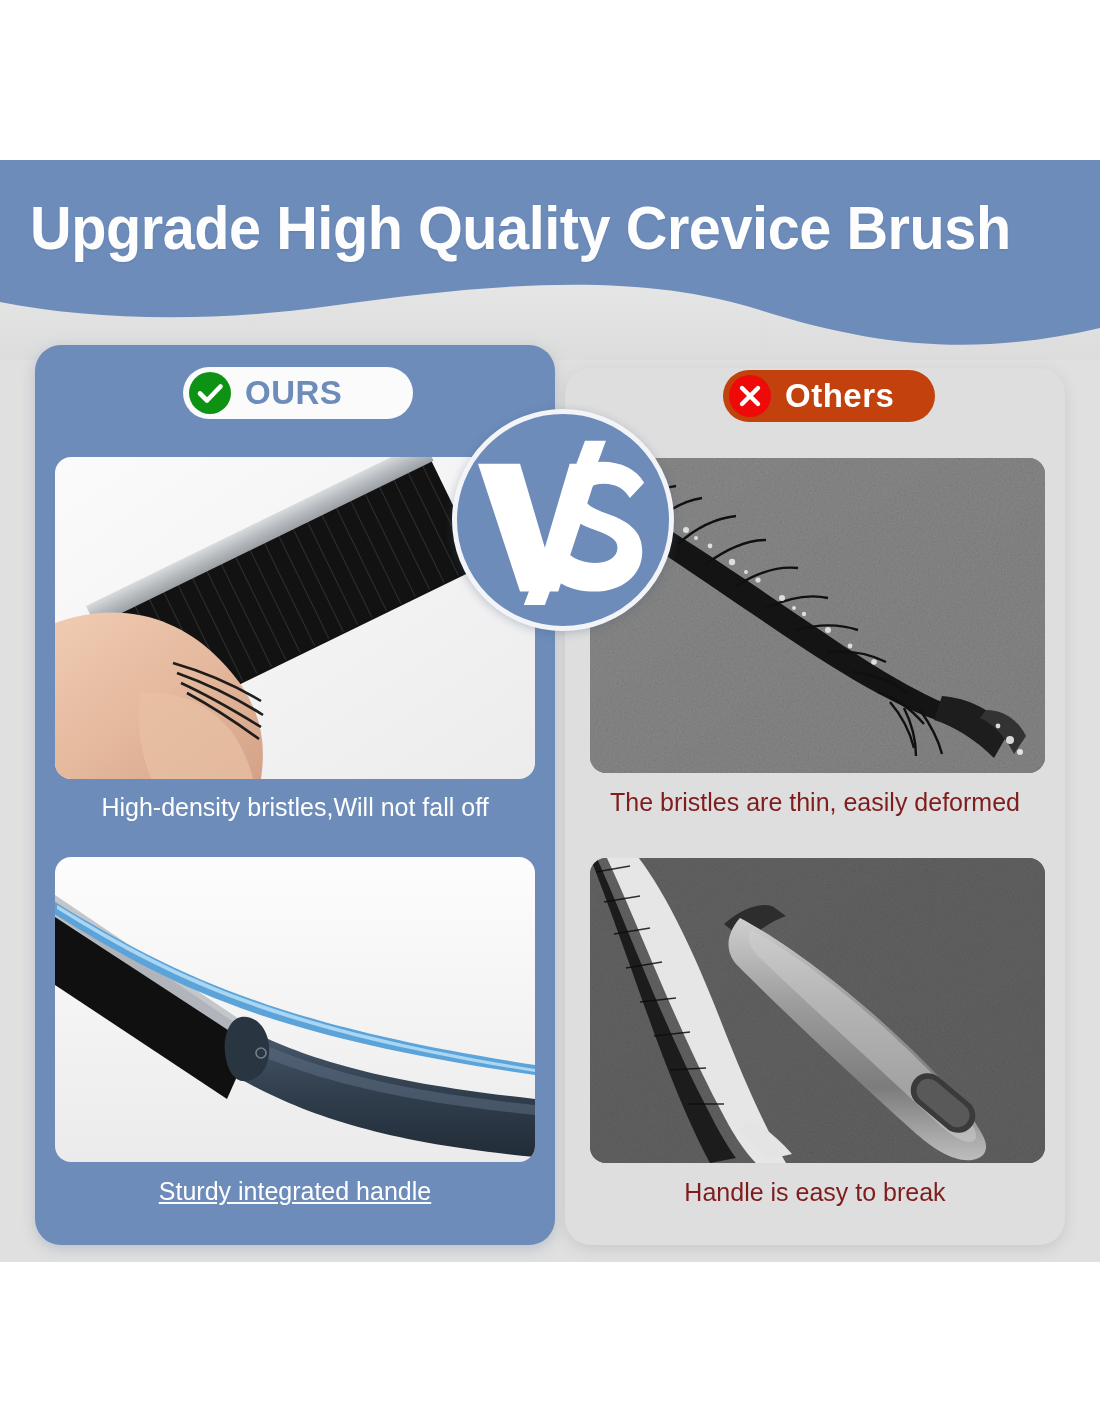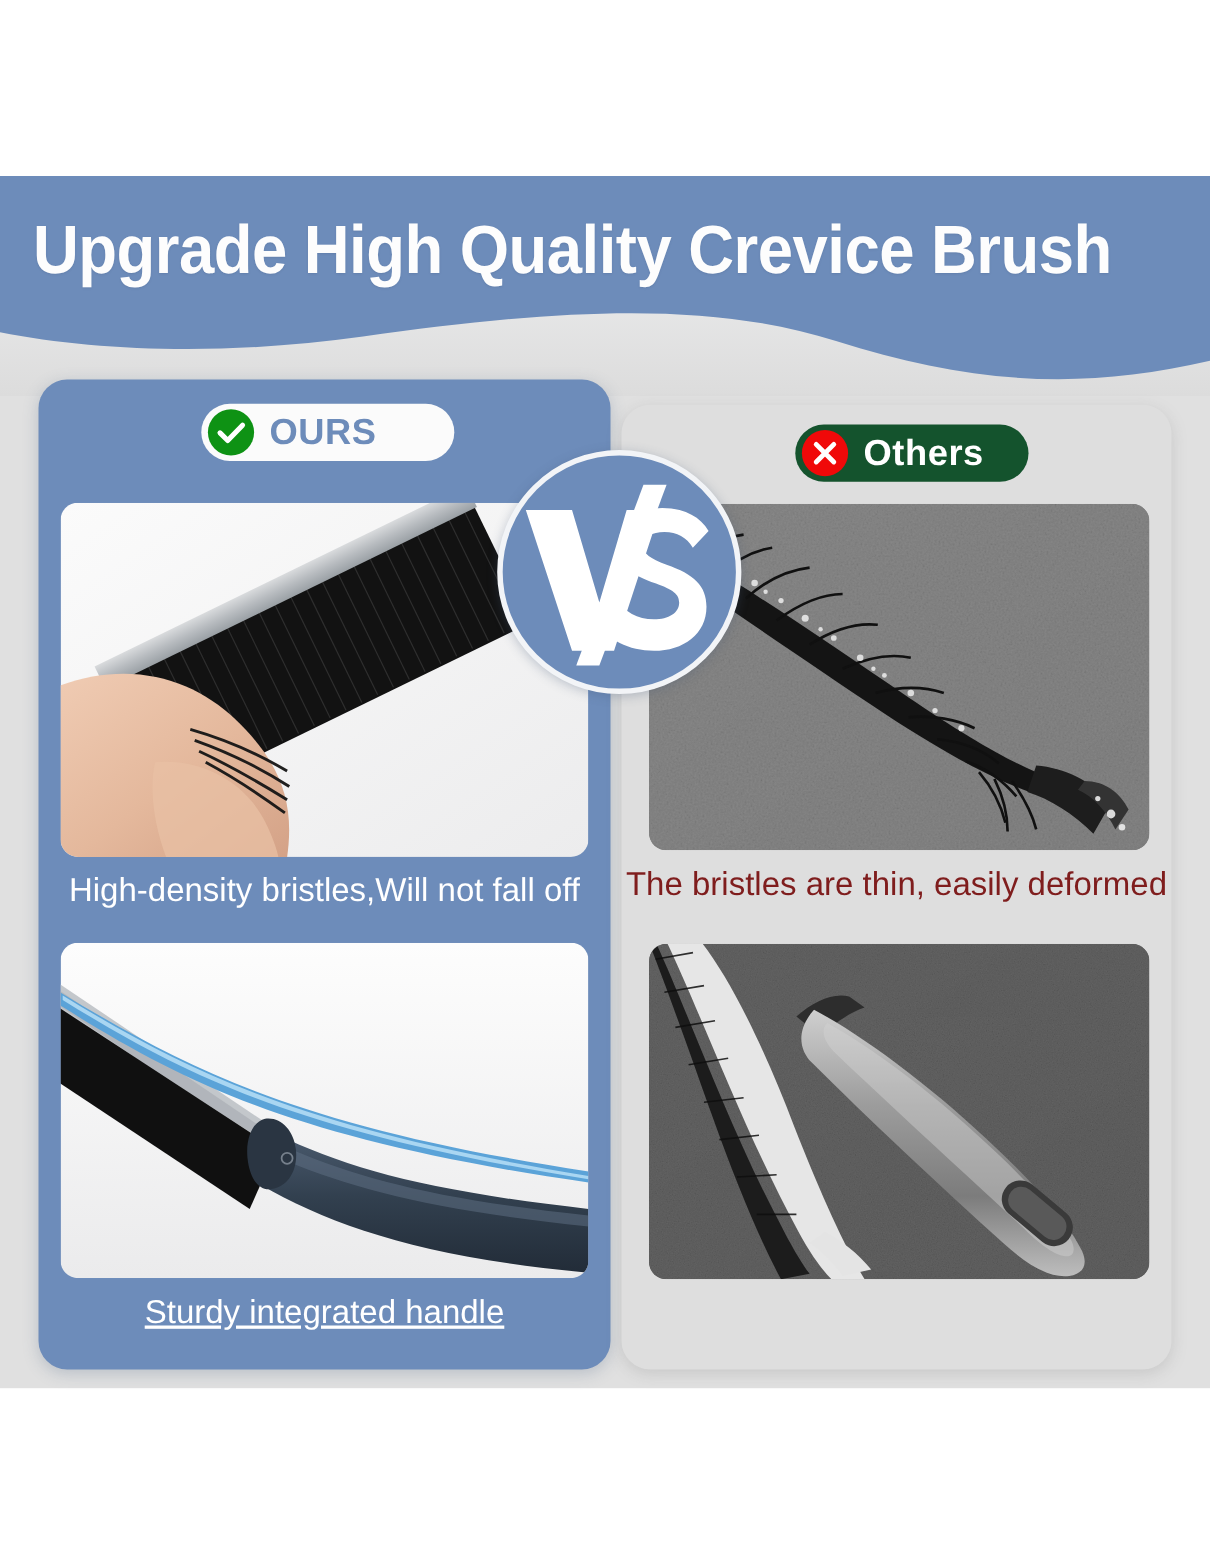--- a/index.html
+++ b/index.html
@@ -104,23 +104,23 @@
   }
   .badge-ours {
     left: 148px;
     top: 22px;
     width: 230px;
     background: #fbfbfb;
     padding-left: 6px;
   }
   .badge-others {
     left: 158px;
-    top: 18px;
+    top: 2px;
     width: 212px;
-    background: #14532d;
+    background: #c2410c;
     padding-left: 6px;
   }
   .badge-mark {
     width: 42px;
     height: 42px;
     border-radius: 50%;
     flex: 0 0 auto;
     position: relative;
   }
   .mark-check { background: #0e9214; }
@@ -153,21 +153,21 @@
   .photo-ours-1   { left: 20px;  top: 112px; width: 480px; height: 322px; }
   .photo-ours-2   { left: 20px;  top: 512px; width: 480px; height: 305px; }
   .photo-others-1 { left: 25px;  top: 90px;  width: 455px; height: 315px; }
   .photo-others-2 { left: 25px;  top: 490px; width: 455px; height: 305px; }
 
   
   .caption {
     position: absolute;
     width: 100%;
     text-align: center;
-    font-size: 30px;
+    font-size: 25px;
     white-space: nowrap;
   }
   .caption-ours   { color: #ffffff; }
   .caption-others { color: #7f1d1d; }
 
   .cap-ours-1   { top: 448px; }
   .cap-ours-2   { top: 832px; text-decoration: underline; }
   .cap-others-1 { top: 420px; }
   .cap-others-2 { top: 810px; }
 
@@ -460,20 +460,21 @@
             <path d="M162,72 C206,96 266,142 316,190 C348,220 372,248 384,270
                      C388,278 386,284 380,284 C370,284 356,274 338,256
                      C284,206 216,144 170,100 C158,88 156,78 162,72 Z" fill="#d2d2d2" opacity="0.45"></path>
 
             <rect x="316" y="228" width="74" height="34" rx="17" transform="rotate(40 353 245)" fill="#3a3a3a"></rect>
             <rect x="322" y="233" width="62" height="24" rx="12" transform="rotate(40 353 245)" fill="#595959"></rect>
           </g>
         </svg>
       </div>
 
+      <div class="caption caption-others cap-others-2">Handle is easy to break</div>
     </div>
   </div>
 
   <div class="vs-badge">
     <svg viewBox="0 0 222 222">
       <g fill="#ffffff">
 
         <path d="M22,52 L66,52 L92,140 L118,52 L150,52 L106,186 L66,186 Z"></path>
 
         <path d="M134,28 L156,28 L92,200 L70,200 Z"></path>

